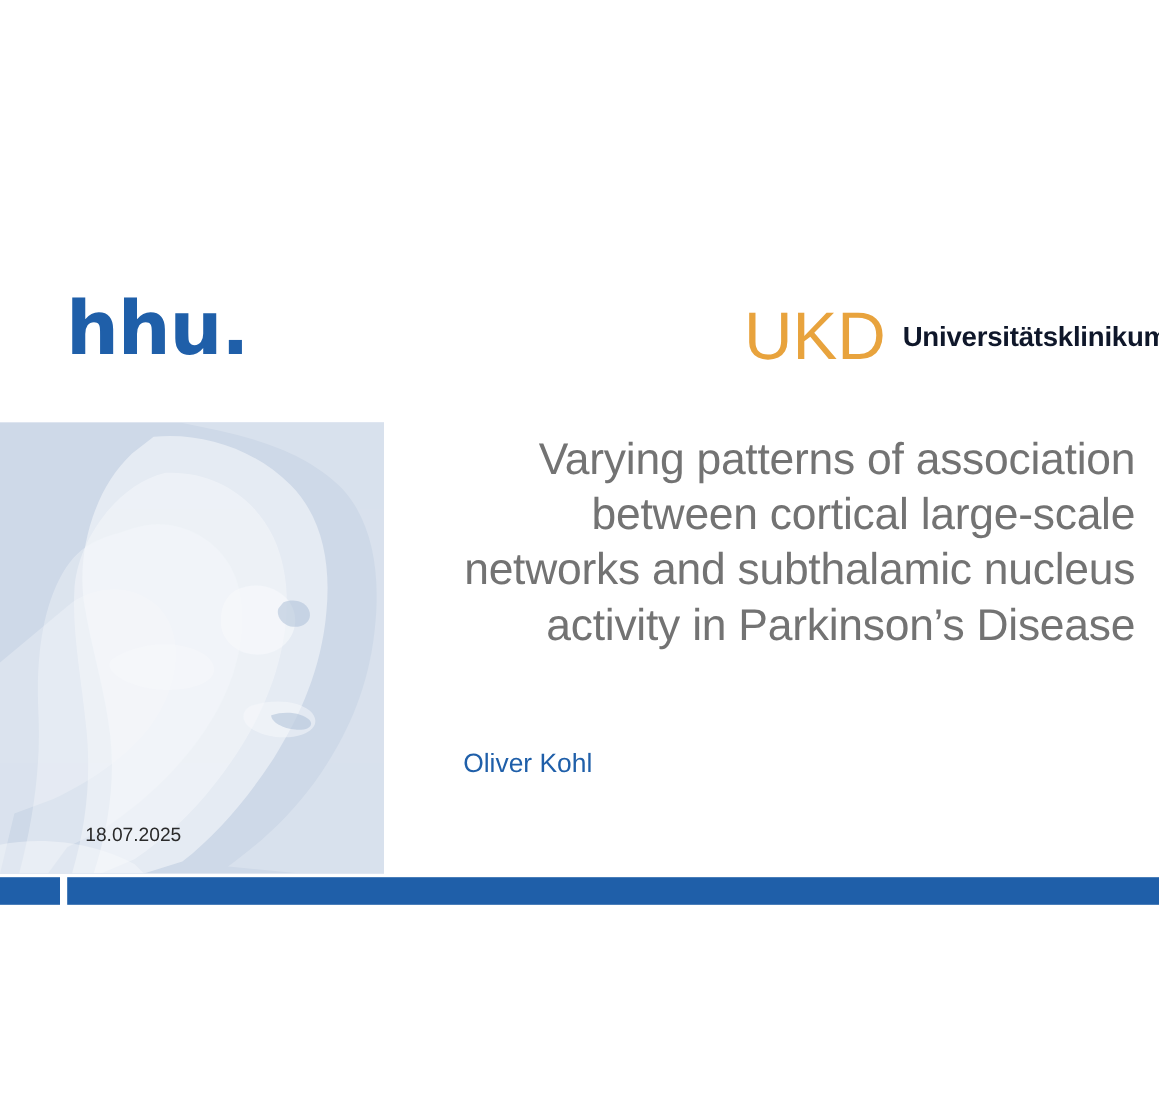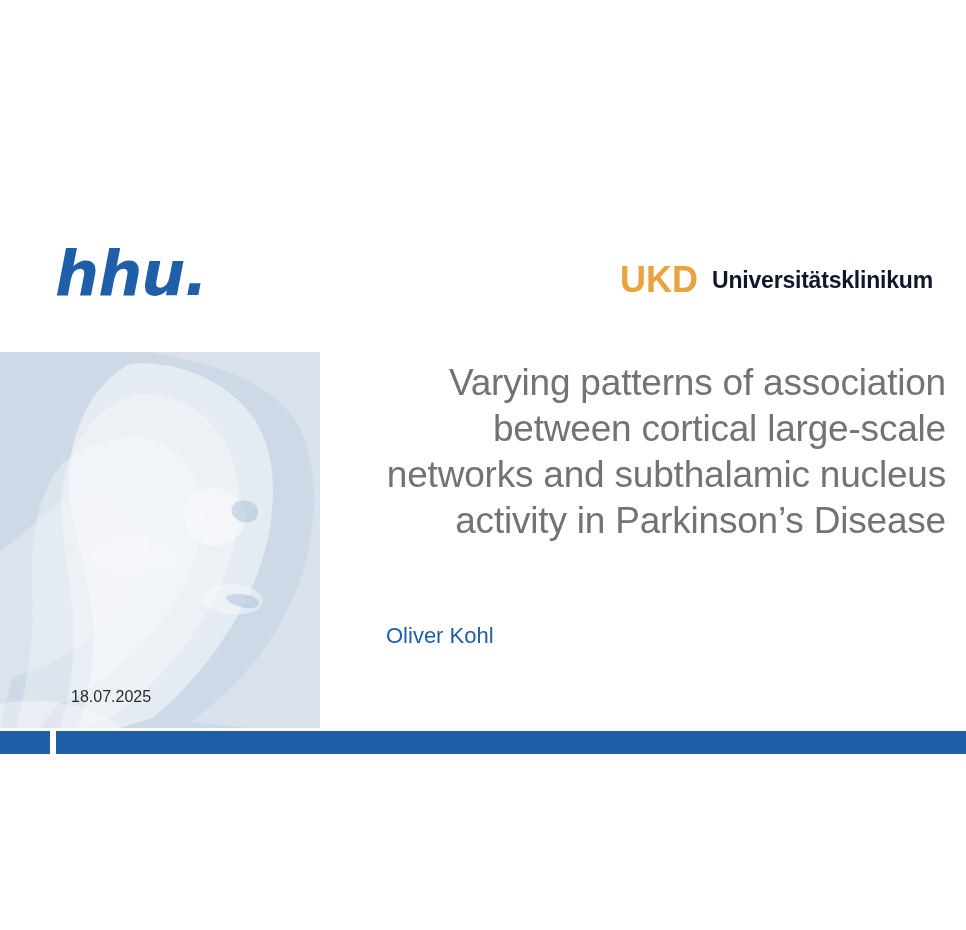--- a/index.html
+++ b/index.html
@@ -23,21 +23,20 @@
     background: #ffffff;
   }
 
   
   .logo-hhu {
     position: absolute;
     left: 55px;
     top: 238px;
     width: 180px;
     height: 80px;
-    font-style: italic;
   }
   .logo-hhu .hhu-text {
     font-family: "DejaVu Sans", sans-serif;
     font-size: 62px;
     font-weight: bold;
     color: #1f5fa9;
     letter-spacing: -1px;
     line-height: 72px;
   }
   .logo-hhu .hhu-dot {
@@ -47,22 +46,22 @@
   .logo-ukd {
     position: absolute;
     left: 620px;
     top: 248px;
     height: 64px;
     display: flex;
     align-items: center;
   }
   .logo-ukd .ukd-mark {
     font-family: "Liberation Sans", sans-serif;
-    font-size: 36px;
-    font-weight: bold;
+    font-size: 56px;
+    font-weight: normal;
     color: #e8a33d;
     letter-spacing: 0px;
     line-height: 52px;
   }
   .logo-ukd .ukd-words {
     margin-left: 14px;
     color: #0f172a;
     font-size: 23px;
     font-weight: bold;
     line-height: 26px;

